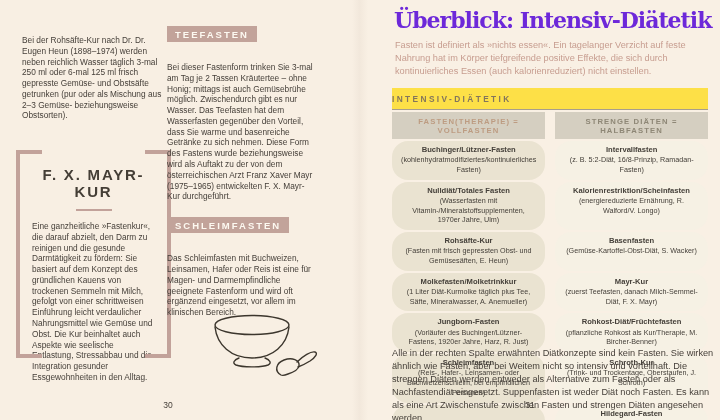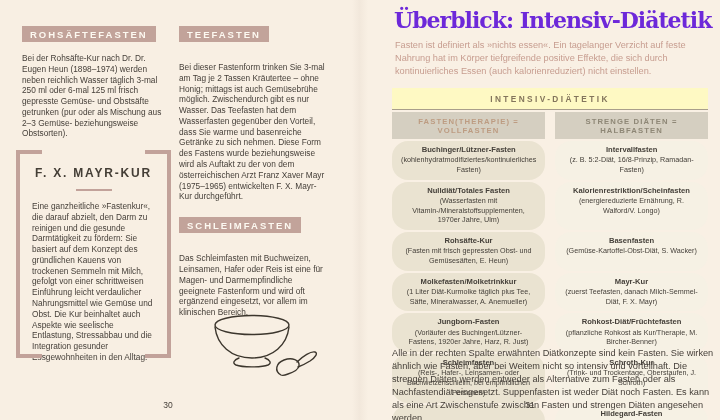--- a/index.html
+++ b/index.html
@@ -19,34 +19,34 @@
 
   
   .tag {
     display:inline-block; background:#c2a39a; color:#fdf9f1;
     font-size:9.5px; font-weight:bold; letter-spacing:2px;
     padding:3px 8px 2px 8px;
   }
   .body-text { font-size:8.3px; line-height:1.3; color:#46403a; }
   .col1 { position:absolute; left:22px; top:24px; width:148px; }
   .col1 .body-text { margin-top:11px; }
-  .col2 { position:absolute; left:179px; top:24px; width:149px; }
+  .col2 { position:absolute; left:167px; top:24px; width:149px; }
   .col2 .body-text { margin-top:20px; }
   .tag-schleim { margin-top:15px; }
 
   .mayr-box {
     position:absolute; left:16px; top:150px; width:155px; height:208px;
     border-left:4px solid #c2a29a; border-right:4px solid #c2a29a;
     padding:16px 12px 0 12px;
   }
   .stub { position:absolute; width:26px; height:4px; background:#c2a29a; }
   .stub.tl { top:0; left:-4px; } .stub.tr { top:0; right:-4px; }
   .stub.bl { bottom:0; left:-4px; } .stub.br { bottom:0; right:-4px; }
   .mayr-title {
-    text-align:center; font-size:12px; font-weight:bold;
+    text-align:center; font-size:15px; font-weight:bold;
     letter-spacing:1.8px; color:#443e36;
   }
   .mayr-divider { width:36px; height:2px; background:#c2a29a; margin:9px auto 10px auto; }
 
   .bowl-illustration { position:absolute; left:196px; top:303px; }
 
   .page-num {
     position:absolute; bottom:10px; left:0; width:100%;
     text-align:center; font-size:8.5px; color:#46403a;
   }
@@ -59,21 +59,21 @@
     font-family:"DejaVu Serif", "Liberation Serif", serif;
     font-weight:bold; font-size:22px; letter-spacing:-1px; color:#6d28d9;
     white-space:nowrap;
   }
   .rp-intro {
     position:absolute; left:35px; top:39px; width:302px;
     font-size:9.2px; line-height:1.42; color:#c79d90;
   }
   .rp-table { position:absolute; left:32px; top:88px; width:316px; }
   .t-band {
-    background:#fef9c3; color:#83755c; text-align:center;
+    background:#fde047; color:#83755c; text-align:left;
     font-size:8.3px; font-weight:bold; letter-spacing:2.4px;
     padding:6px 0 5px 0; border-bottom:1px solid #a89e8b;
   }
   .t-headrow, .t-row { display:grid; grid-template-columns:1fr 1fr; gap:10px; margin-top:2px; }
   .t-head {
     text-align:center; font-size:7.7px; font-weight:bold;
     letter-spacing:1.1px; padding:5px 2px 4px 2px; background:#d5cfc1;
   }
   .t-head-left  { color:#bd9c82; }
   .t-head-right { color:#8e8776; }
@@ -88,21 +88,20 @@
   }
 </style>
 </head>
 <body>
 
 <div class="spread">
 
   <div class="page page-left">
 
     <div class="col1">
-      <span class="tag">ROHSÄFTEFASTEN</span>
       <p class="body-text">Bei der Rohsäfte-Kur nach Dr. Dr. Eugen Heun (1898–1974)  werden neben reichlich Wasser täglich 3-mal 250 ml oder 6-mal 125 ml frisch gepresste Gemüse- und Obstsäfte getrunken (pur oder als Mischung aus 2–3 Gemüse- beziehungsweise Obstsorten).</p>
     </div>
 
     <div class="mayr-box">
       <span class="stub tl"></span>
       <span class="stub tr"></span>
       <span class="stub bl"></span>
       <span class="stub br"></span>
       <div class="mayr-title">F. X. MAYR-KUR</div>
       <div class="mayr-divider"></div>

